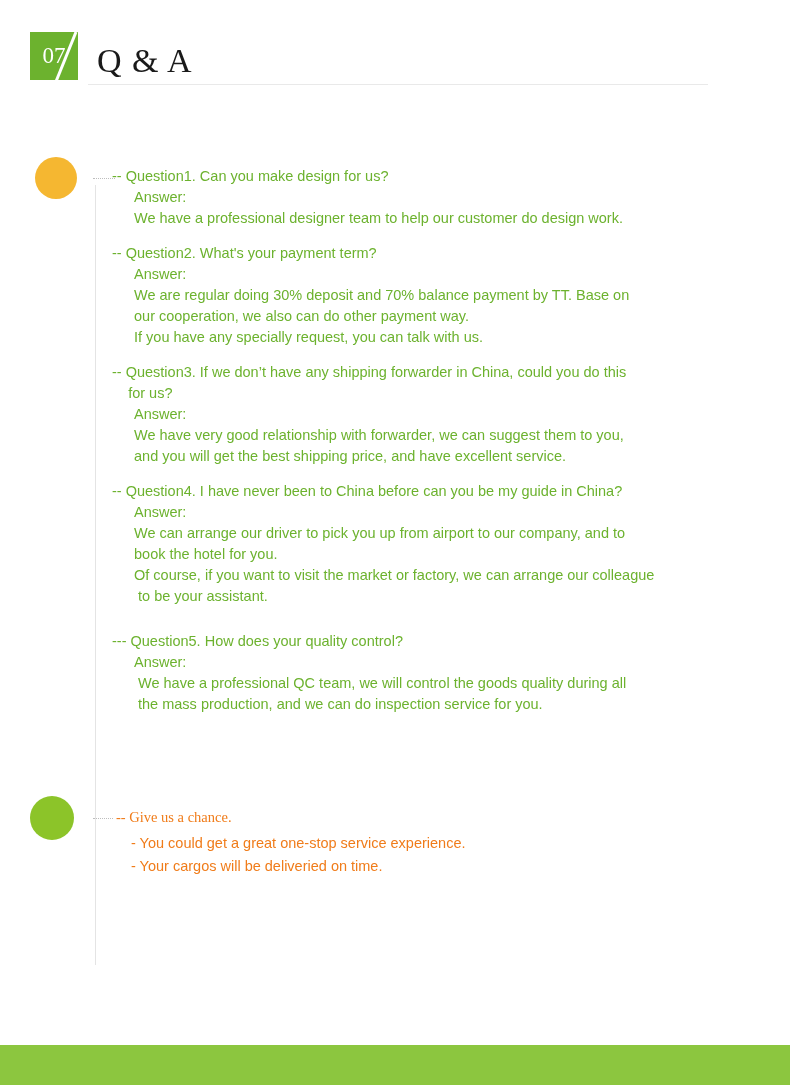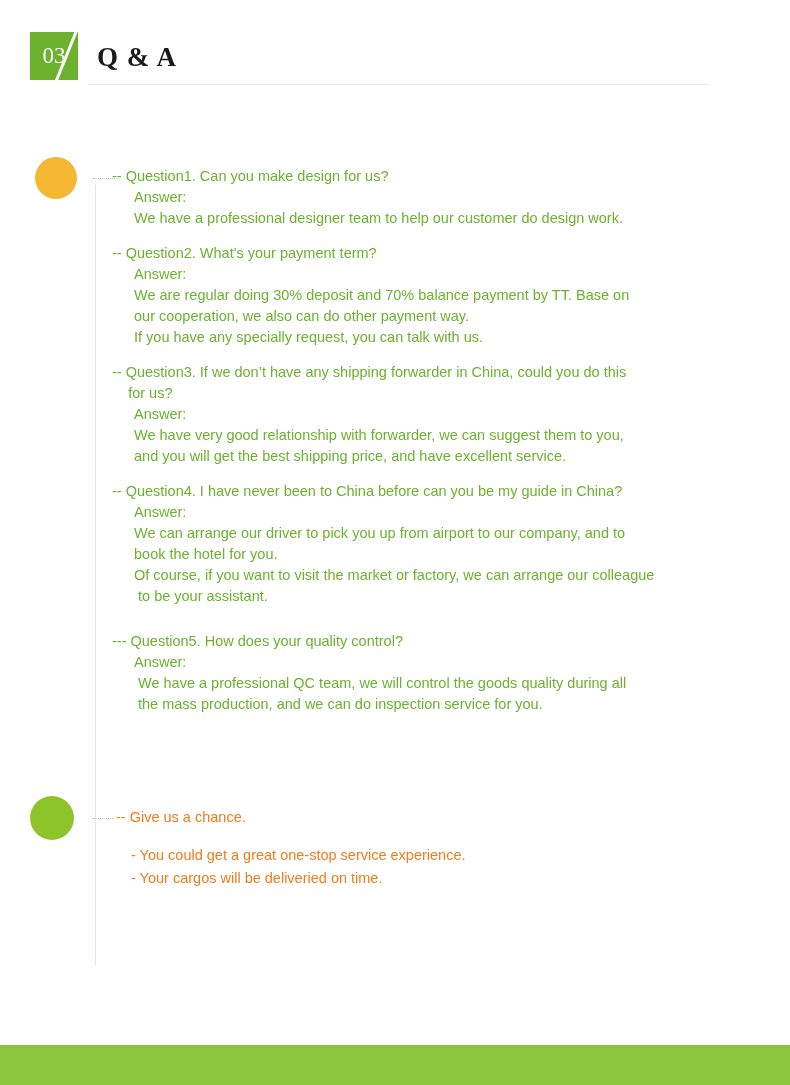--- a/index.html
+++ b/index.html
@@ -57,22 +57,22 @@
     top: -2px;
     width: 3px;
     height: 56px;
     background: #ffffff;
     transform: rotate(22deg);
   }
   .header-title {
     position: absolute;
     left: 97px;
     top: 42px;
-    font-size: 27px;
-    font-weight: bold;
+    font-size: 34px;
+    font-weight: normal;
     color: #1a1a1a;
     font-family: "Liberation Serif", serif;
     letter-spacing: 1px;
   }
   .header-underline {
     position: absolute;
     left: 88px;
     top: 84px;
     width: 620px;
     height: 1px;
@@ -158,23 +158,24 @@
   .chance-block {
     position: absolute;
     left: 116px;
     top: 806px;
     width: 660px;
   }
   .chance-title {
     color: #f07c1a;
     font-size: 14.5px;
     line-height: 22px;
+    font-family: Liberation Serif, serif;
   }
   .bullets {
-    margin-top: 16px;
+    margin-top: 4px;
     padding-left: 15px;
   }
   .bullet {
     color: #f07c1a;
     font-size: 14.5px;
     line-height: 22.5px;
   }
 
   
   .footer-bar {
@@ -193,21 +194,21 @@
     height: 5px;
     background: #ffffff;
   }
 </style>
 </head>
 <body>
 
 <div class="header">
   <div class="badge-wrap">
     <div class="badge-box"></div>
-    <div class="badge-num">03</div>
+    <div class="badge-num">07</div>
     <div class="badge-slash"></div>
   </div>
   <div class="header-title">Q &amp; A</div>
   <div class="header-underline"></div>
 </div>
 
 <div class="timeline"></div>
 <div class="dot dot-q"></div>
 <div class="dot dot-c"></div>
 <div class="connector conn-q"></div>

